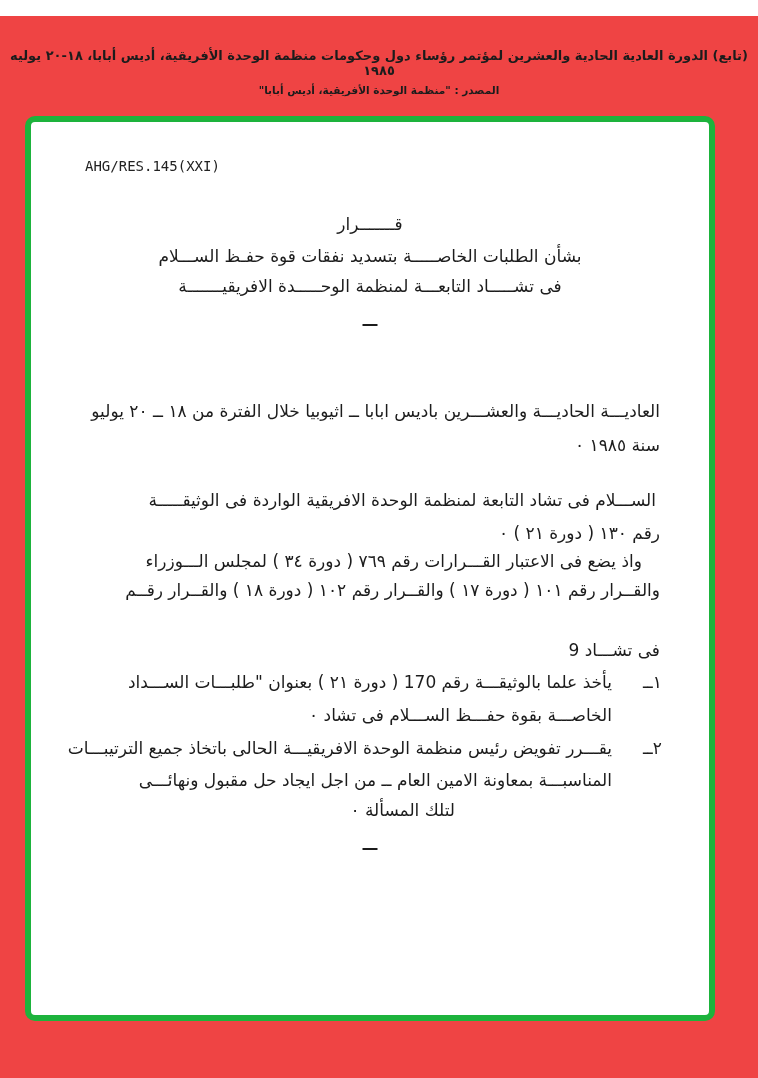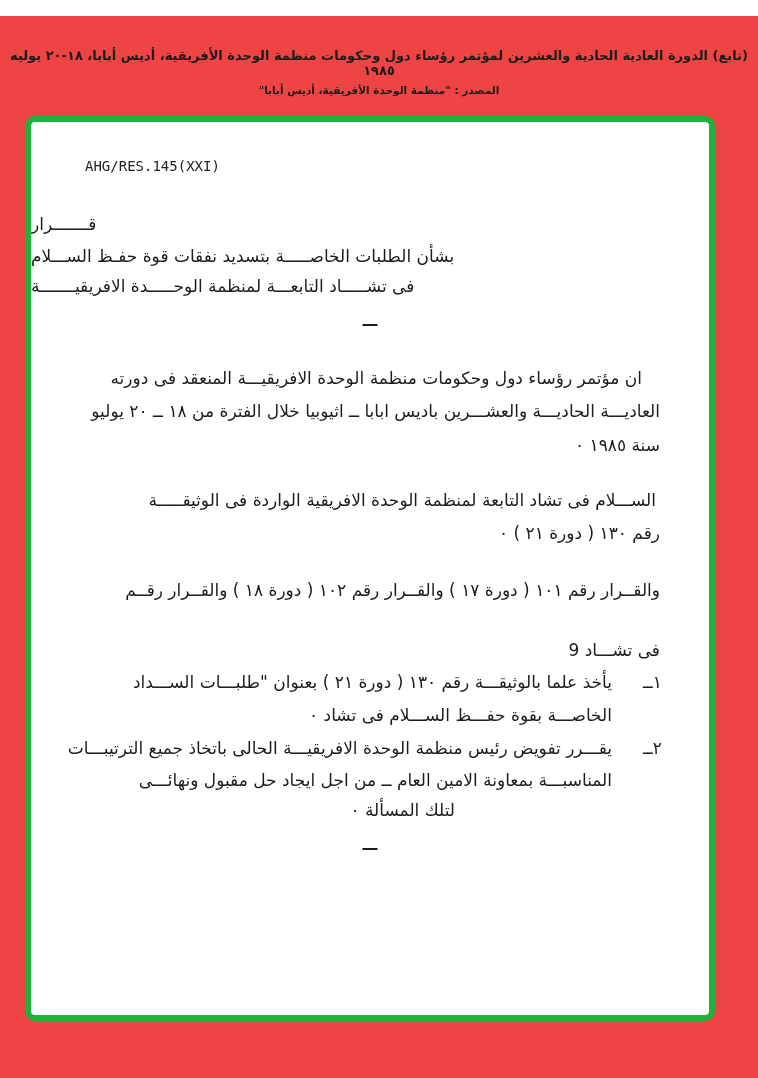--- a/index.html
+++ b/index.html
@@ -36,21 +36,21 @@
     position: absolute;
     left: 54px; top: 36px;
     direction: ltr;
     font-family: "DejaVu Sans Mono", monospace;
     font-size: 14px;
     color: #222;
   }
   .centered-line {
     position: absolute;
     left: 0; right: 0;
-    text-align: left;
+    text-align: center;
     direction: rtl;
     font-size: 17px;
     white-space: nowrap;
   }
   .qarar { top: 92px; }
   .title-l1 { top: 124px; }
   .title-l2 { top: 154px; }
   .dash {
     position: absolute;
     left: 50%;
@@ -96,32 +96,32 @@
   <div class="frame">
 
     <div class="ref">AHG/RES.145(XXI)</div>
 
     <div class="centered-line qarar">قـــــــرار</div>
     <div class="centered-line title-l1">بشأن الطلبات الخاصـــــة بتسديد نفقات قوة حفـظ الســـلام</div>
     <div class="centered-line title-l2">فى تشـــــاد التابعـــة لمنظمة الوحـــــدة الافريقيـــــــة</div>
 
     <div class="dash dash-top"></div>
 
-    <div class="bl" style="top:246px; right:67px;">ان مؤتمر رؤساء دول وحكومات منظمة الوحدة الافريقيـــة المنعقد فى دورته</div>
     <div class="bl" style="top:279px; right:49px;">العاديـــة الحاديـــة والعشـــرين باديس ابابا ــ اثيوبيا خلال الفترة من ١٨ ــ ٢٠ يوليو</div>
     <div class="bl" style="top:313px; right:49px;">سنة ١٩٨٥ ٠</div>
 
     <div class="bl" style="top:368px; right:53px;text-align:right;">الســـلام فى تشاد التابعة لمنظمة الوحدة الافريقية الواردة فى الوثيقـــــة</div>
     <div class="bl" style="top:401px; right:49px;">رقم ١٣٠ ( دورة ٢١ ) ٠</div>
 
+    <div class="bl" style="top:429px; right:67px;">واذ يضع فى الاعتبار القـــرارات رقم ٧٦٩ ( دورة ٣٤ ) لمجلس الـــوزراء</div>
     <div class="bl" style="top:458px; right:49px;">والقــرار رقم ١٠١ ( دورة ١٧ ) والقــرار رقم ١٠٢ ( دورة ١٨ ) والقــرار رقــم</div>
     <div class="bl" style="top:518px; right:49px;">فى تشـــاد 9</div>
 
     <div class="inum" style="top:550px; right:47px;">١ــ</div>
-    <div class="bl" style="top:550px; right:97px;">يأخذ علما بالوثيقـــة رقم ١٣٠ ( دورة ٢١ ) بعنوان "طلبـــات الســـداد</div>
+    <div class="bl" style="top:550px; right:97px;">يأخذ علما بالوثيقـــة رقم 170 ( دورة ٢١ ) بعنوان "طلبـــات الســـداد</div>
     <div class="bl" style="top:583px; right:97px;">الخاصـــة بقوة حفـــظ الســـلام فى تشاد ٠</div>
 
     <div class="inum" style="top:616px; right:47px;">٢ــ</div>
     <div class="bl" style="top:648px; right:97px;">المناسبـــة بمعاونة الامين العام ــ من اجل ايجاد حل مقبول ونهائـــى</div>
     <div class="bl" style="top:616px; right:97px;">يقـــرر تفويض رئيس منظمة الوحدة الافريقيـــة الحالى باتخاذ جميع الترتيبـــات</div>
     <div class="bl" style="top:678px; right:254px;">لتلك المسألة ٠</div>
 
     <div class="dash dash-bottom"></div>
 
   </div>

